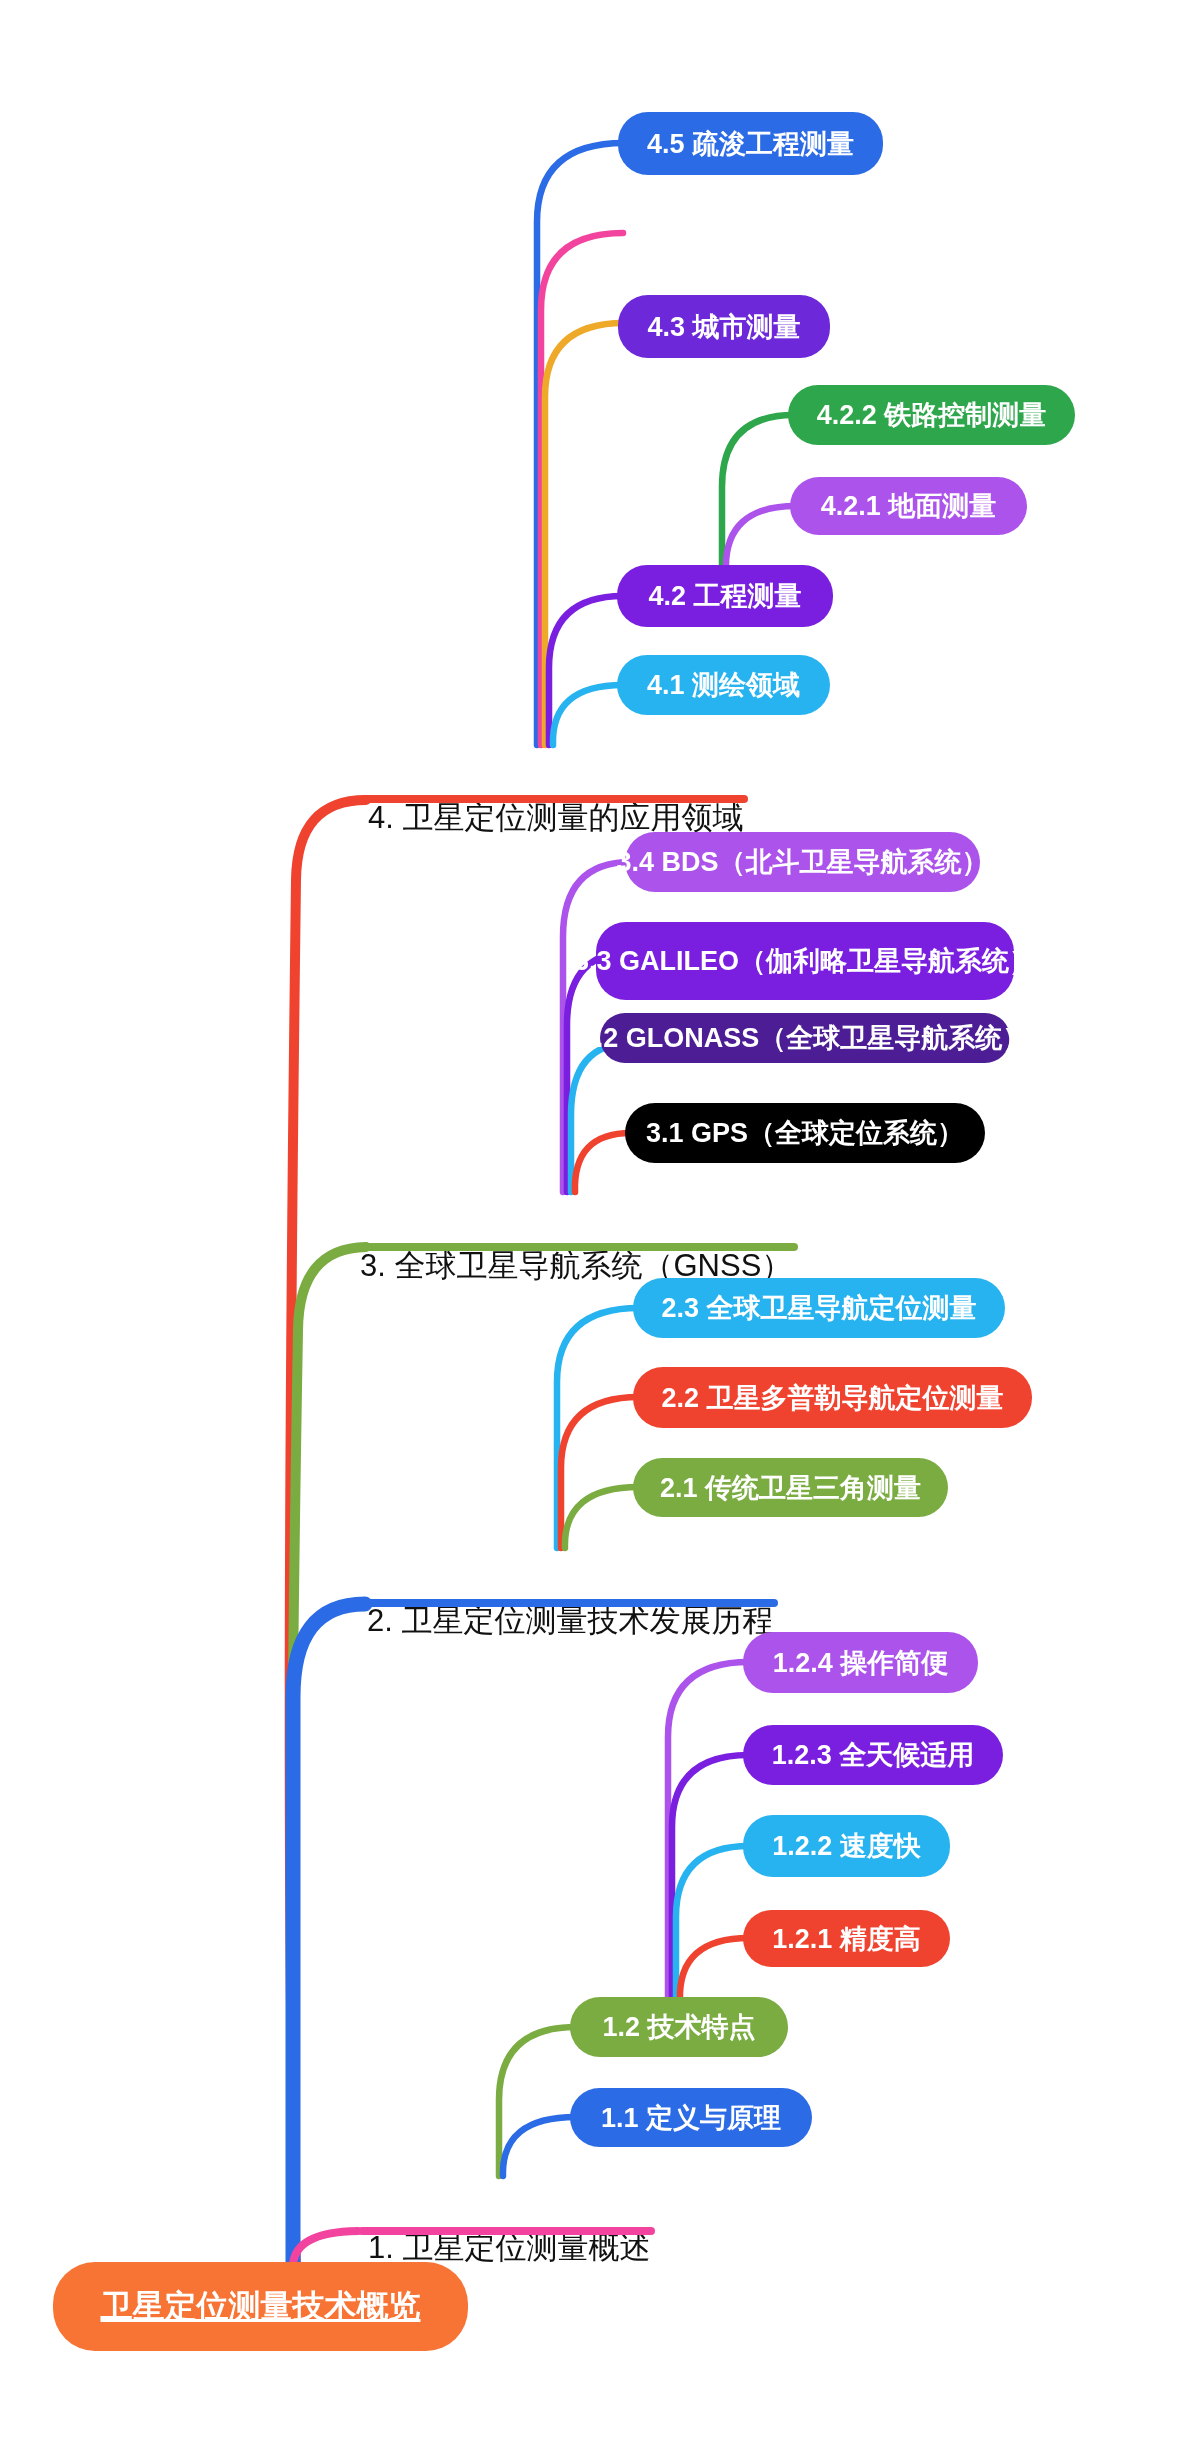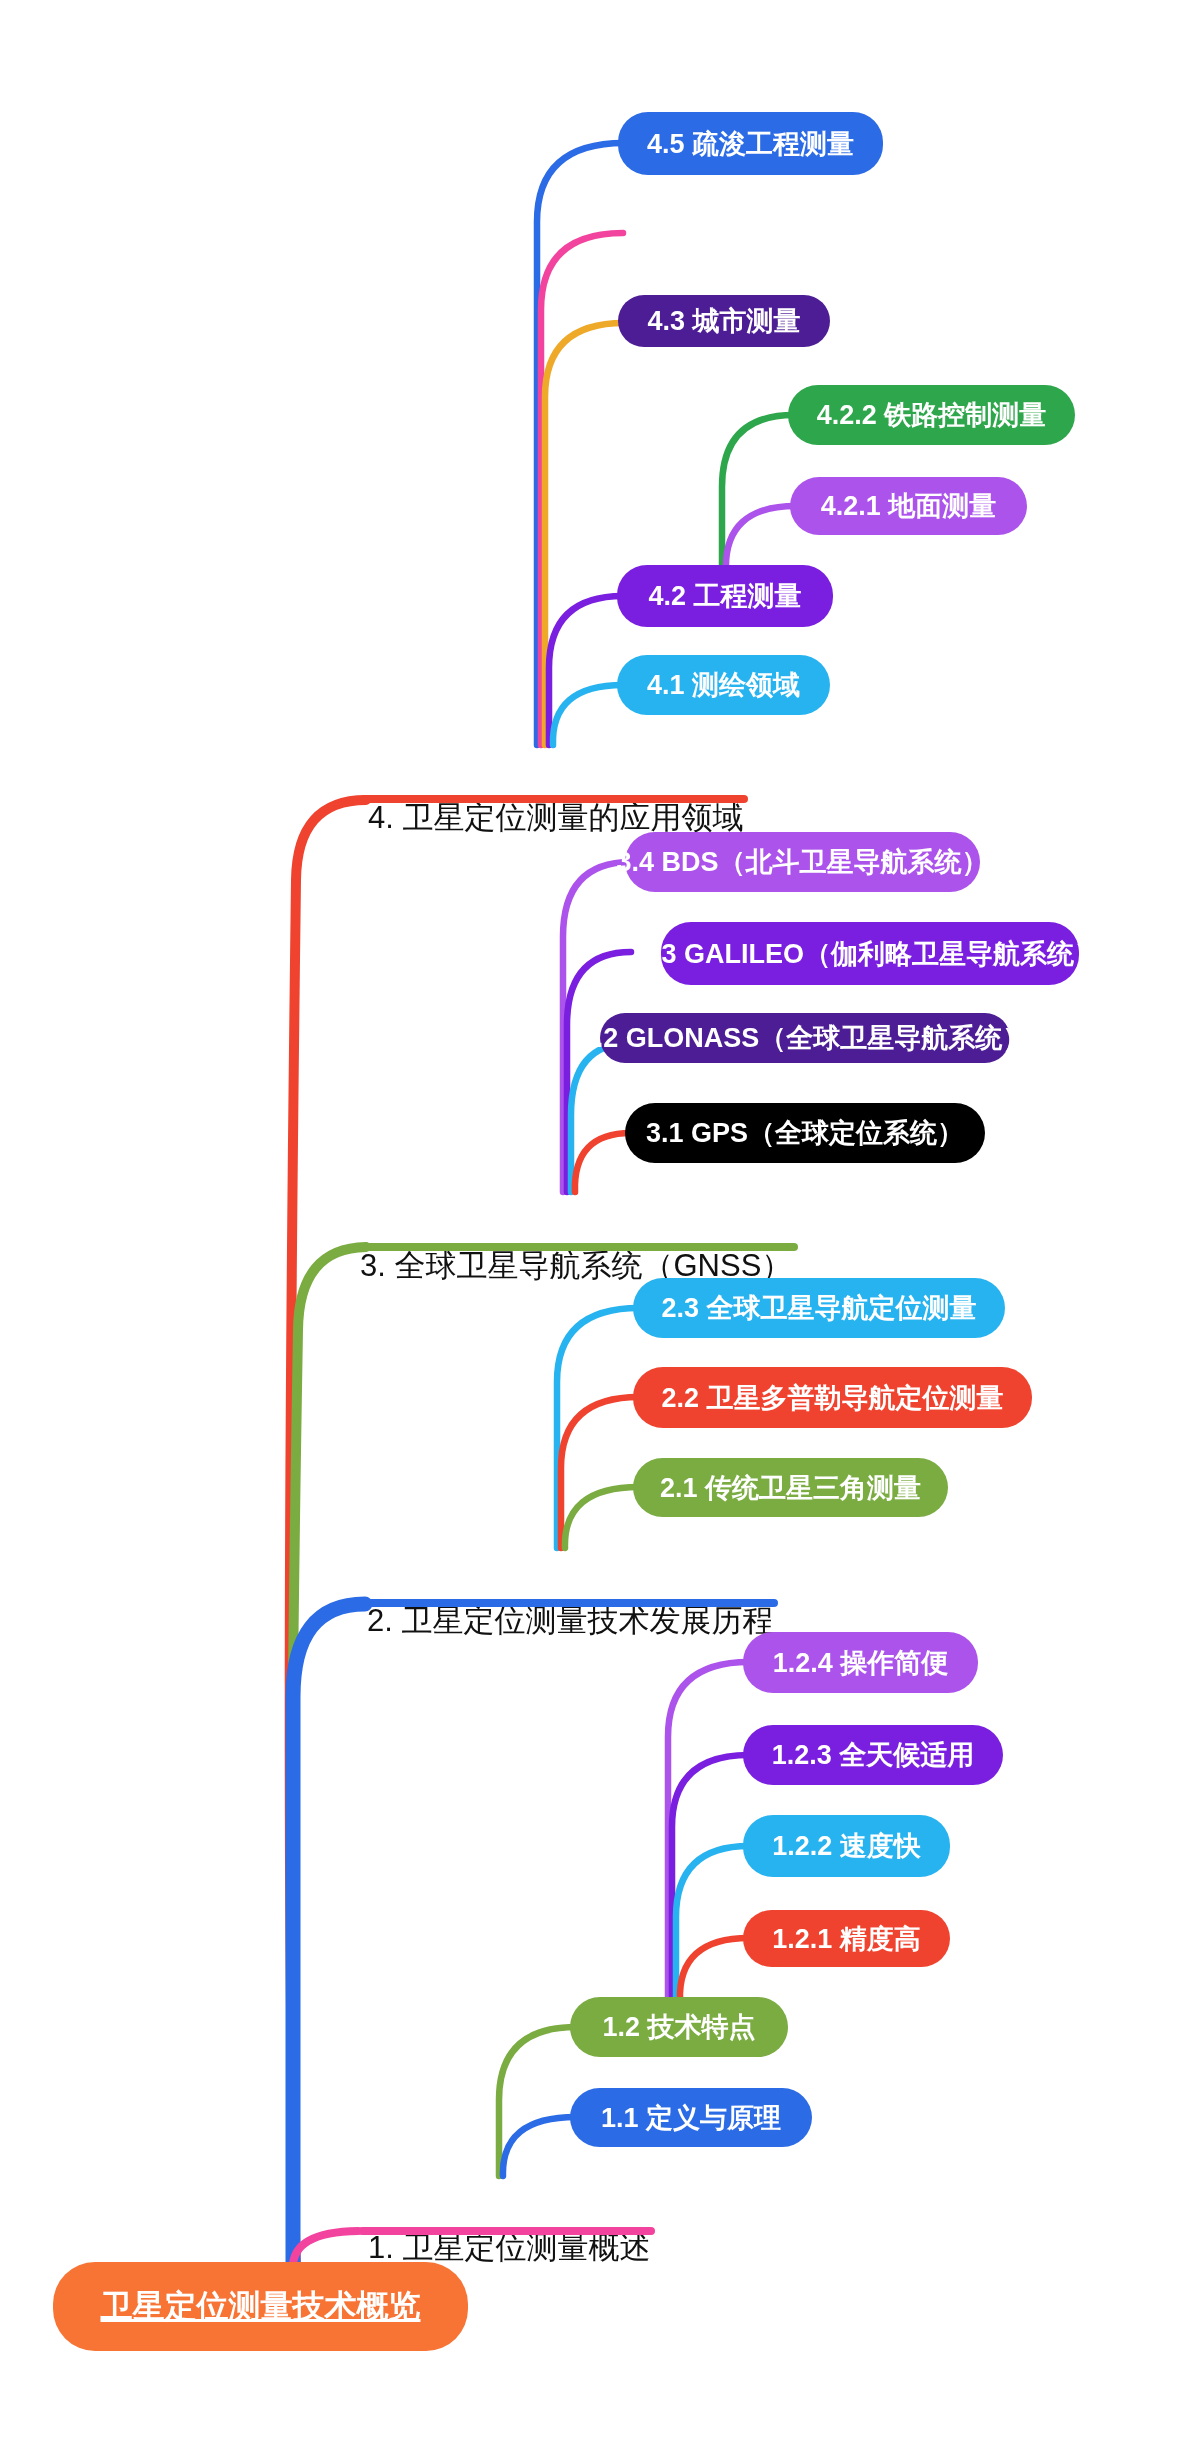--- a/index.html
+++ b/index.html
@@ -90,28 +90,28 @@
   <div class="blabel" style="left:360px;top:1202px;">3. 全球卫星导航系统（GNSS）</div>
   <div class="uline" style="left: 358px; top: 1243px; width: 440px; background: rgb(122, 172, 65);"></div>
 
   <div class="blabel" style="left:367px;top:1557px;">2. 卫星定位测量技术发展历程</div>
   <div class="uline" style="left: 357px; top: 1599px; width: 421px; background: rgb(43, 107, 229);"></div>
 
   <div class="blabel" style="left:368px;top:2184px;">1. 卫星定位测量概述</div>
   <div class="uline" style="left: 358px; top: 2227px; width: 297px; background: rgb(242, 68, 158);"></div>
 
   <div class="box" style="left: 618px; top: 112px; width: 265px; height: 63px; background: rgb(43, 107, 229);">4.5 疏浚工程测量</div>
-  <div class="box" style="left: 618px; top: 295px; width: 212px; height: 52px; background: #4c1d95;">4.3 城市测量</div>
+  <div class="box" style="left: 618px; top: 295px; width: 212px; height: 63px; background: #6d28d9;">4.3 城市测量</div>
   <div class="box" style="left: 788px; top: 385px; width: 287px; height: 60px; background: rgb(46, 166, 75);">4.2.2 铁路控制测量</div>
   <div class="box" style="left: 790px; top: 477px; width: 237px; height: 58px; background: rgb(172, 83, 235);">4.2.1 地面测量</div>
   <div class="box" style="left: 617px; top: 565px; width: 216px; height: 62px; background: rgb(122, 30, 224);">4.2 工程测量</div>
   <div class="box" style="left: 617px; top: 655px; width: 213px; height: 60px; background: rgb(39, 179, 240);">4.1 测绘领域</div>
 
   <div class="box" style="left: 625px; top: 832px; width: 355px; height: 60px; background: rgb(172, 83, 235);">3.4 BDS（北斗卫星导航系统）</div>
-  <div class="box" style="left: 661px; top: 922px; width: 418px; height: 63px; background: rgb(122, 30, 224);">3.3 GALILEO（伽利略卫星导航系统）</div>
+  <div class="box" style="left: 596px; top: 922px; width: 418px; height: 78px; background: rgb(122, 30, 224);">3.3 GALILEO（伽利略卫星导航系统）</div>
   <div class="box" style="left: 600px; top: 1013px; width: 410px; height: 50px; background: #4c1d95;">3.2 GLONASS（全球卫星导航系统）</div>
   <div class="box" style="left: 625px; top: 1103px; width: 360px; height: 60px; background: #000000;">3.1 GPS（全球定位系统）</div>
 
   <div class="box" style="left: 633px; top: 1278px; width: 372px; height: 60px; background: rgb(39, 179, 240);">2.3 全球卫星导航定位测量</div>
   <div class="box" style="left: 633px; top: 1367px; width: 399px; height: 61px; background: rgb(240, 67, 47);">2.2 卫星多普勒导航定位测量</div>
   <div class="box" style="left: 633px; top: 1458px; width: 315px; height: 59px; background: rgb(122, 172, 65);">2.1 传统卫星三角测量</div>
 
   <div class="box" style="left: 743px; top: 1632px; width: 235px; height: 61px; background: rgb(172, 83, 235);">1.2.4 操作简便</div>
   <div class="box" style="left: 743px; top: 1725px; width: 260px; height: 60px; background: rgb(122, 30, 224);">1.2.3 全天候适用</div>
   <div class="box" style="left: 743px; top: 1815px; width: 207px; height: 62px; background: rgb(39, 179, 240);">1.2.2 速度快</div>

